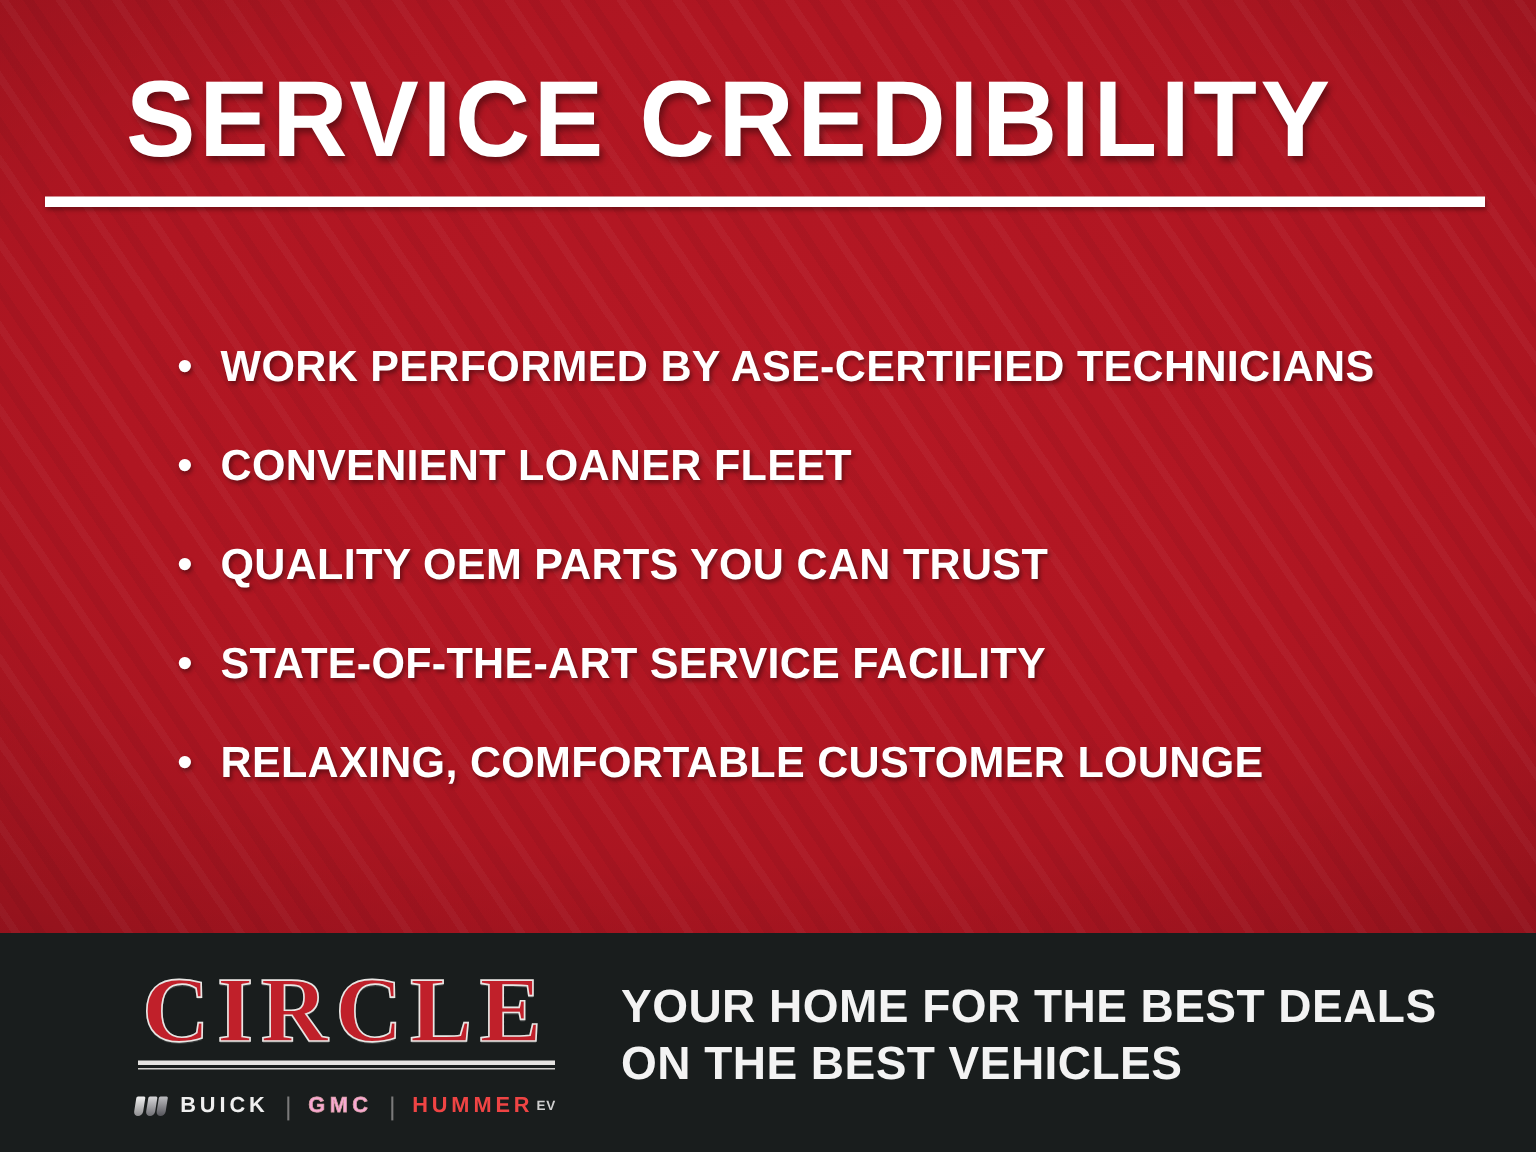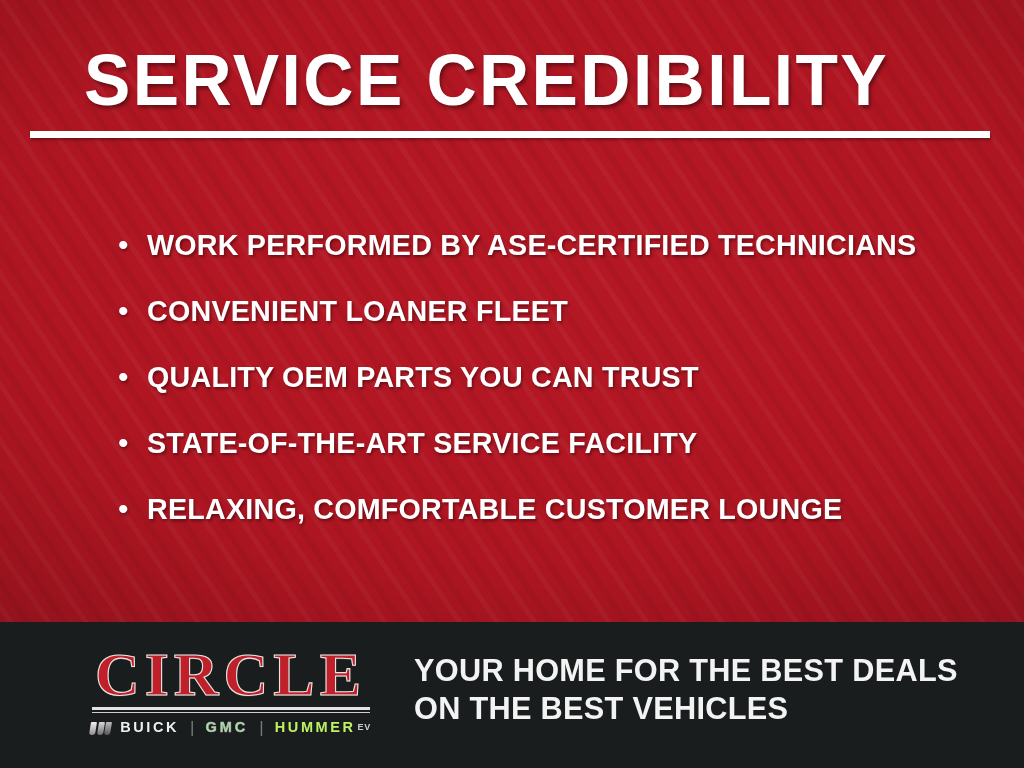--- a/index.html
+++ b/index.html
@@ -165,23 +165,23 @@
     height: 3px;
     background: #e6e4e2;
   }
   .logo-rule-thin {
     margin: 2px auto 0 auto;
     width: 278px;
     height: 1px;
     background: #cfcdcb;
   }
   .brand-row {
-    margin-top: 7px;
+    margin-top: 17px;
     display: flex;
-    align-items: flex-end;
+    align-items: center;
     justify-content: center;
     gap: 9px;
   }
   .tri-shield {
     display: flex;
     gap: 1.5px;
     transform: skewX(-9deg);
   }
   .tri-shield span {
     display: block;
@@ -194,25 +194,25 @@
   .tri-shield span:nth-child(3) { background: linear-gradient(#bdbdc0,#55555b); }
   .brand-name {
     font-size: 14.5px;
     line-height: 15px;
     font-weight: 700;
     letter-spacing: 2.6px;
     text-transform: uppercase;
   }
   .brand-buick { color: #efefef; }
   .brand-gmc {
-    color: #86efac;
+    color: #f9a8d4;
     -webkit-text-stroke: 0.5px #d8a0a4;
     letter-spacing: 3px;
   }
-  .brand-hummer { color: #bef264; }
+  .brand-hummer { color: #ef4444; }
   .brand-ev {
     color: #cfcfcf;
     font-size: 9px;
     letter-spacing: 0.6px;
     margin-left: 2px;
   }
   .brand-sep {
     color: #7a7a7a;
     font-size: 17px;
     line-height: 15px;

